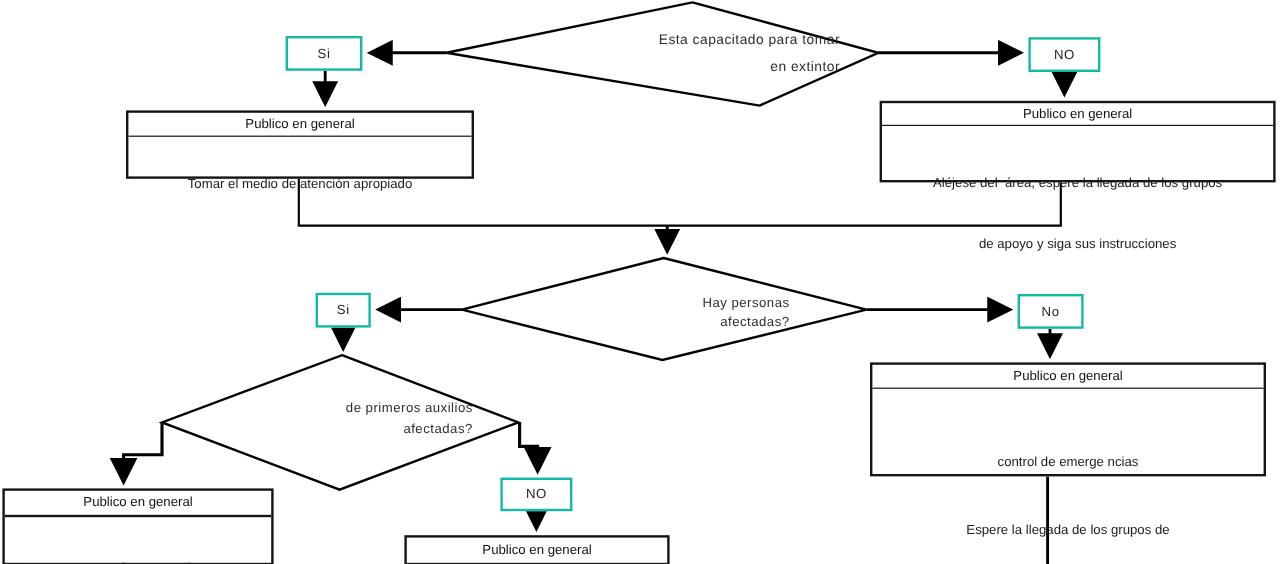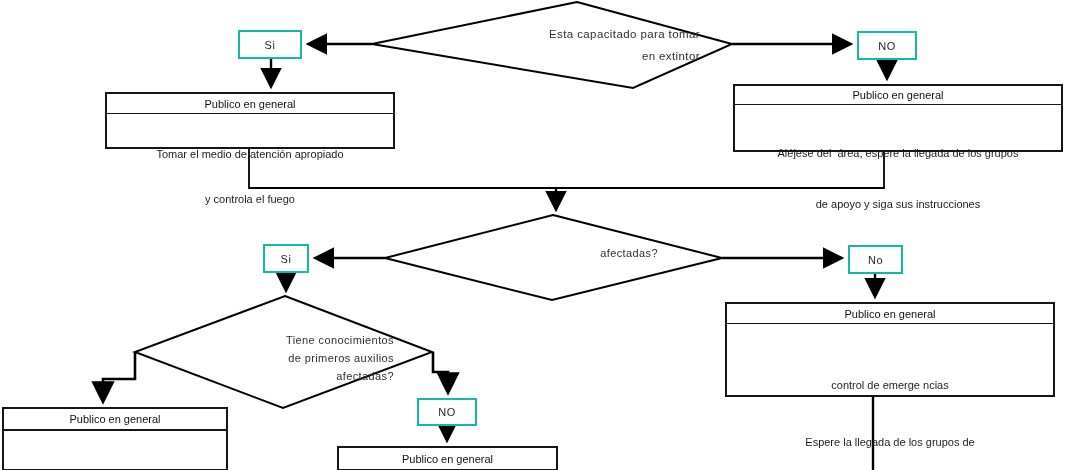--- a/index.html
+++ b/index.html
@@ -65,24 +65,24 @@
     <line x1="447" y1="426" x2="447" y2="439" stroke="#000" stroke-width="2.4" marker-end="url(#arr)"></line>
 
     <line x1="873" y1="397" x2="873" y2="470" stroke="#000" stroke-width="2.4"></line>
   </svg>
 
   <div class="abs dlabel" style="left:440px;top:23px;width:260px;line-height:22px;">
     <div>Esta capacitado para tomar</div>
     <div>en extintor</div>
   </div>
   <div class="abs dlabel" style="left:458px;top:245px;width:200px;line-height:16px;font-size:11px;">
+    <div>Hay personas</div>
     <div>afectadas?</div>
   </div>
   <div class="abs dlabel" style="left:194px;top:331px;width:200px;line-height:18px;font-size:11px;">
-    <div>Tiene conocimientos</div>
     <div>de primeros auxilios</div>
     <div>afectadas?</div>
   </div>
 
   <div class="abs mini" style="left:238px;top:30px;width:64px;height:29px;">
     <span>Si</span>
   </div>
   <div class="abs mini" style="left:857px;top:31px;width:60px;height:29px;">
     <span>NO</span>
   </div>
@@ -93,21 +93,20 @@
     <span>No</span>
   </div>
   <div class="abs mini" style="left:417px;top:398px;width:60px;height:28px;">
     <span>NO</span>
   </div>
 
   <div class="abs hbox" style="left:105px;top:92px;width:290px;height:57px;">
     <div class="hd" style="height:19px;">Publico en general</div>
     <div class="bd" style="padding-top:3px;">
       <div>Tomar el medio de atención apropiado</div>
-      <div>y controla el fuego</div>
     </div>
   </div>
 
   <div class="abs hbox" style="left:733px;top:84px;width:330px;height:68px;">
     <div class="hd" style="height:18px;">Publico en general</div>
     <div class="bd" style="padding-top:6px;line-height:17px;">
       <div>Aléjese del  área, espere la llegada de los grupos</div>
       <div>de apoyo y siga sus instrucciones</div>
     </div>
   </div>

